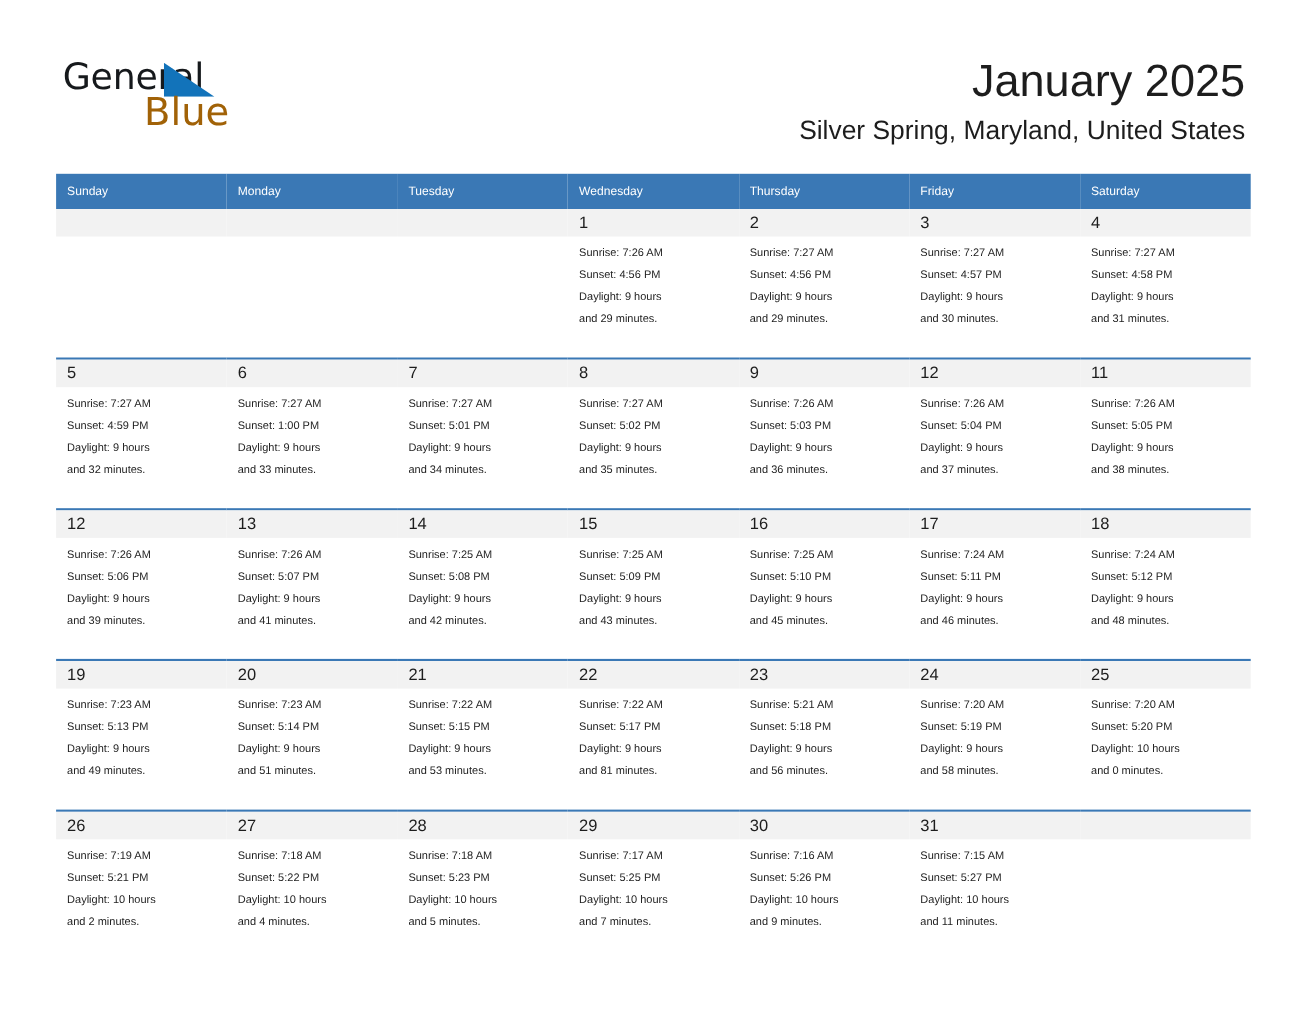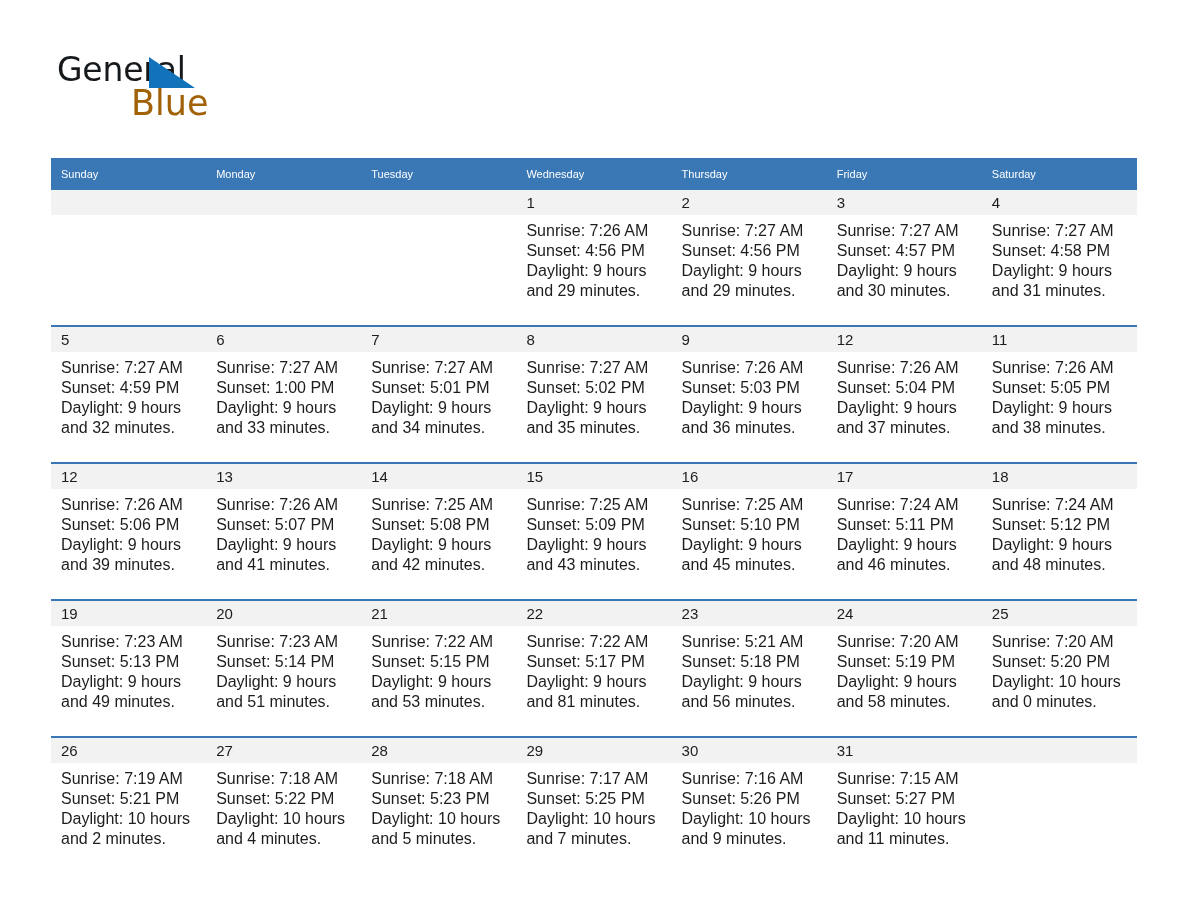--- a/index.html
+++ b/index.html
@@ -123,41 +123,45 @@
   .daynum {
     background: #f2f2f2;
     height: 25px;
     line-height: 25px;
     font-size: 15px;
     color: #1d1d1d;
     padding-left: 10px;
   }
   .details {
     padding: 6px 8px 0 10px;
-    font-size: 16px;
+    font-size: 10px;
     line-height: 20px;
     color: #1d1d1d;
   }
   .details div { white-space: nowrap; }
 </style>
 </head>
 <body>
 
 <div class="page">
 
   <div class="top">
 
     <div class="logo">
       <span class="logo-general">General</span>
       <svg class="logo-tri" viewBox="0 0 46 31">
         <polygon points="0,0 46,31 0,31" fill="#1273ba" transform="translate(0,0)"></polygon>
       </svg>
       <span class="logo-blue">Blue</span>
     </div>
 
+    <div class="title-block">
+      <div class="month-title">January 2025</div>
+      <div class="location">Silver Spring, Maryland, United States</div>
+    </div>
 
   </div>
 
   <div class="calendar">
     <table class="cal-table">
       <thead>
         <tr>
           <th>Sunday</th>
           <th>Monday</th>
           <th>Tuesday</th>

